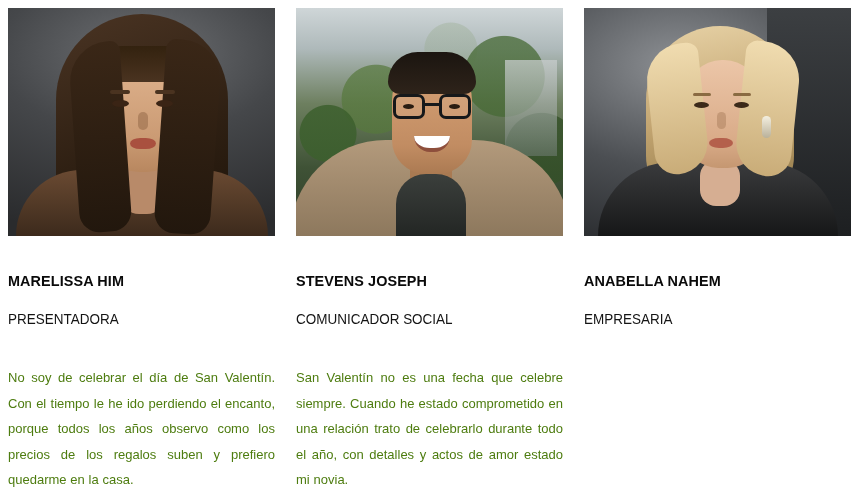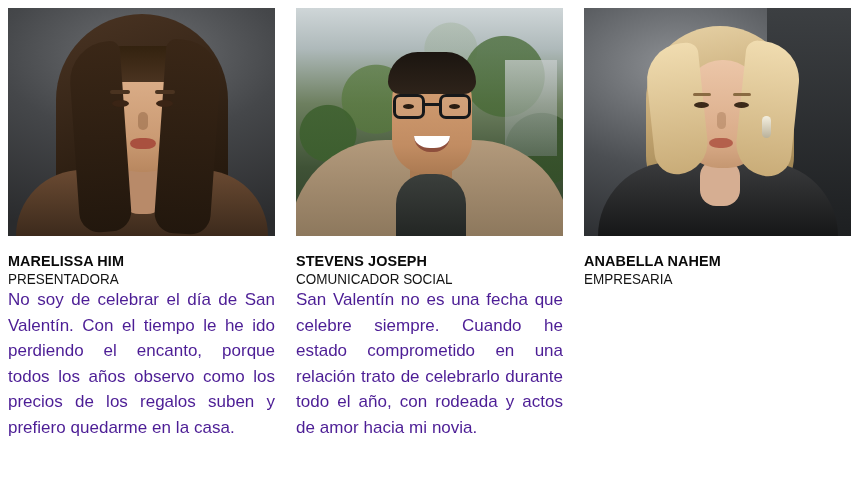--- a/index.html
+++ b/index.html
@@ -20,20 +20,21 @@
     position: relative;
     box-sizing: border-box;
     padding: 8px 8px 0 8px;
     display: flex;
     gap: 21px;
   }
   .column {
     width: 267px;
     display: flex;
     flex-direction: column;
+    gap: 20px;
   }
   .photo {
     width: 267px;
     height: 228px;
     position: relative;
     overflow: hidden;
     background: #2b2b2b;
   }
   .photo .bg {
     position: absolute;
@@ -331,24 +332,25 @@
     margin-top: 3px;
     font-family: "Liberation Sans", sans-serif;
     font-size: 14.5px;
     color: #141414;
     line-height: 1.05;
     text-transform: uppercase;
     transform: scaleX(0.93);
     transform-origin: left center;
   }
   .quote {
+    margin-top: 18px;
     font-family: "Liberation Sans", sans-serif;
-    font-size: 17px;
+    font-size: 13px;
     line-height: 25.5px;
-    color: #4c1d95;
+    color: #4d7c0f;
     text-align: justify;
     text-justify: inter-word;
     hyphens: manual;
     word-spacing: 0.2px;
   }
 </style>
 </head>
 <body>
 
 <div class="page">
@@ -387,21 +389,21 @@
       <div class="hair"></div>
       <div class="glass-l"></div>
       <div class="glass-r"></div>
       <div class="bridge"></div>
       <div class="eye2-l"></div>
       <div class="eye2-r"></div>
       <div class="smile"></div>
     </div>
     <div class="name">STEVENS JOSEPH</div>
     <div class="role">COMUNICADOR SOCIAL</div>
-    <div class="quote">San Valentín no es una fecha que celebre siempre. Cuando he estado comprometido en una relación trato de celebrarlo durante todo el año, con rodeada y actos de amor hacia mi novia.</div>
+    <div class="quote">San Valentín no es una fecha que celebre siempre. Cuando he estado comprometido en una relación trato de celebrarlo durante todo el año, con detalles y actos de amor estado mi novia.</div>
   </div>
 
   <div class="column">
     <div class="photo p3">
       <div class="bg"></div>
       <div class="panel"></div>
       <div class="hair-back"></div>
       <div class="dress"></div>
       <div class="neck"></div>
       <div class="face"></div>

